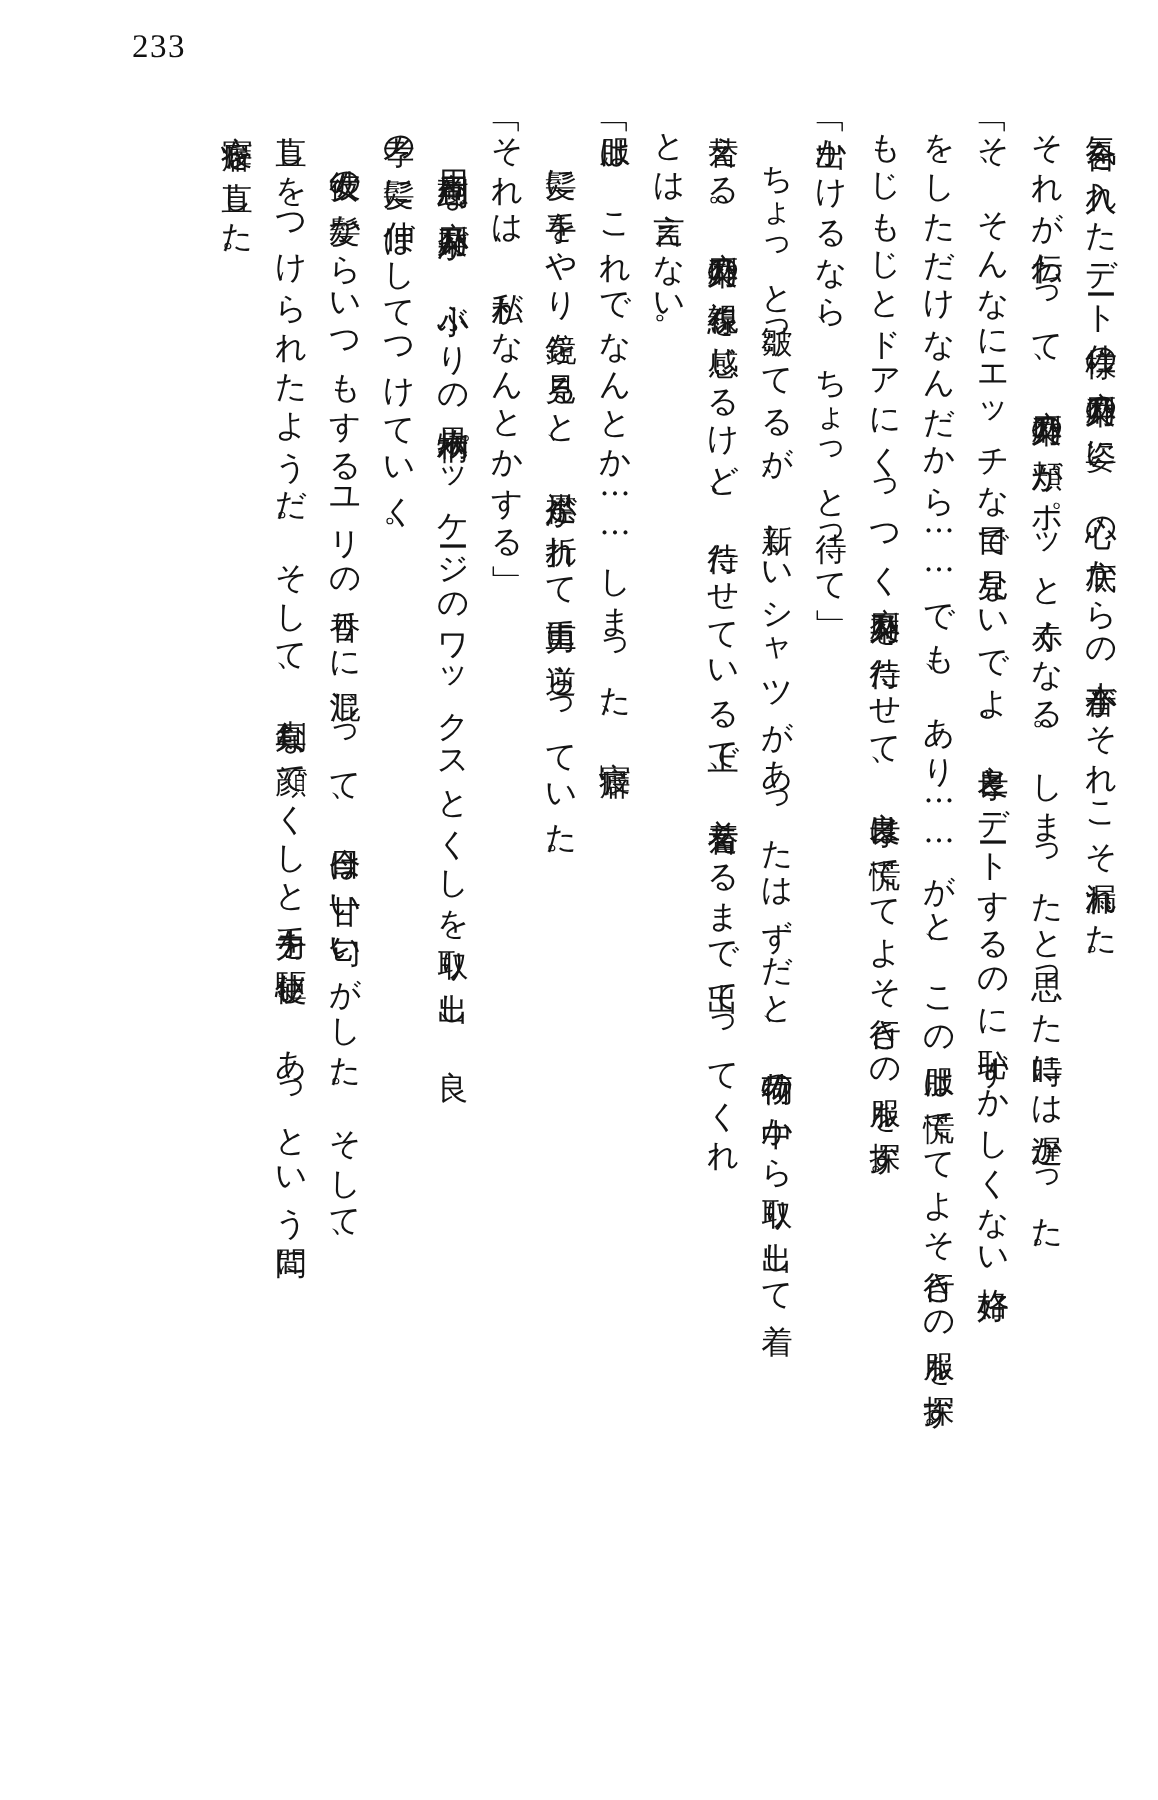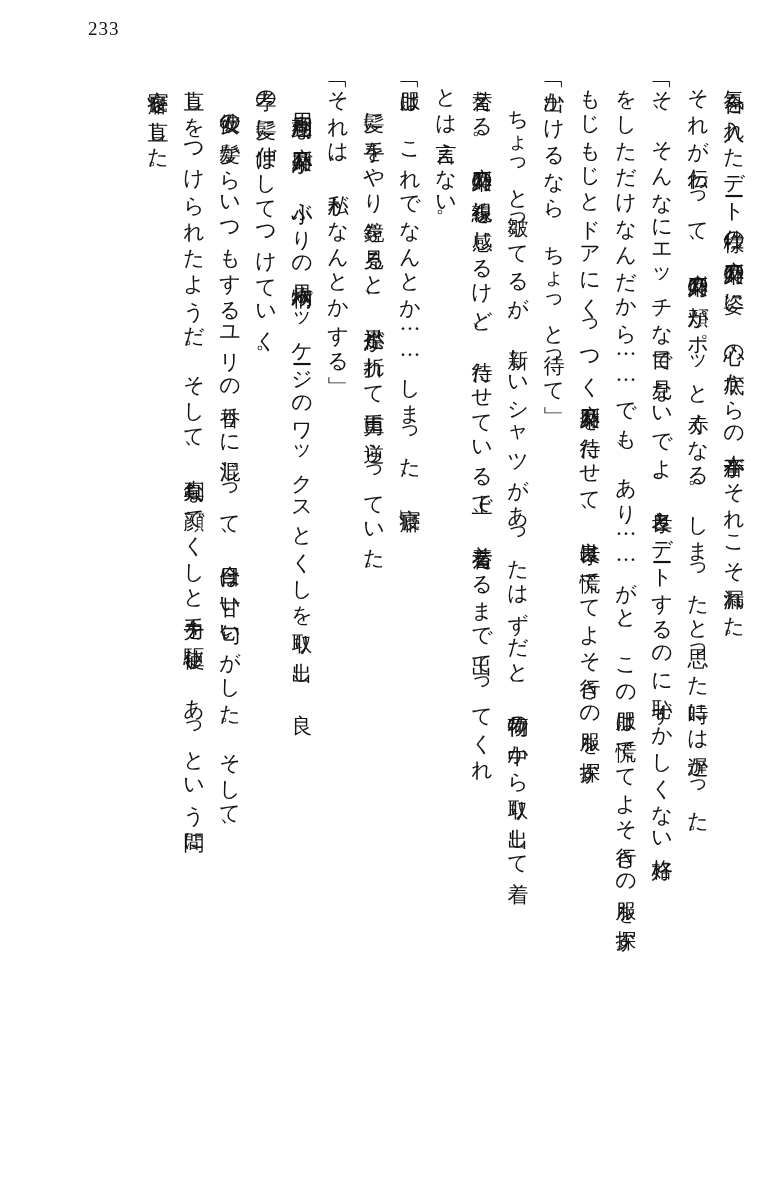--- a/index.html
+++ b/index.html
@@ -18,21 +18,21 @@
     position: relative;
     width: 772px;
     height: 1200px;
     box-sizing: border-box;
     background: #ffffff;
   }
   .page-number {
     position: absolute;
     top: 18px;
     left: 88px;
-    font-size: 19px;
+    font-size: 22px;
     font-family: "Liberation Serif", "DejaVu Serif", serif;
     letter-spacing: 1px;
     color: #111;
   }
   .body-area {
     position: absolute;
     top: 74px;
     left: 40px;
     right: 28px;
     bottom: 30px;

